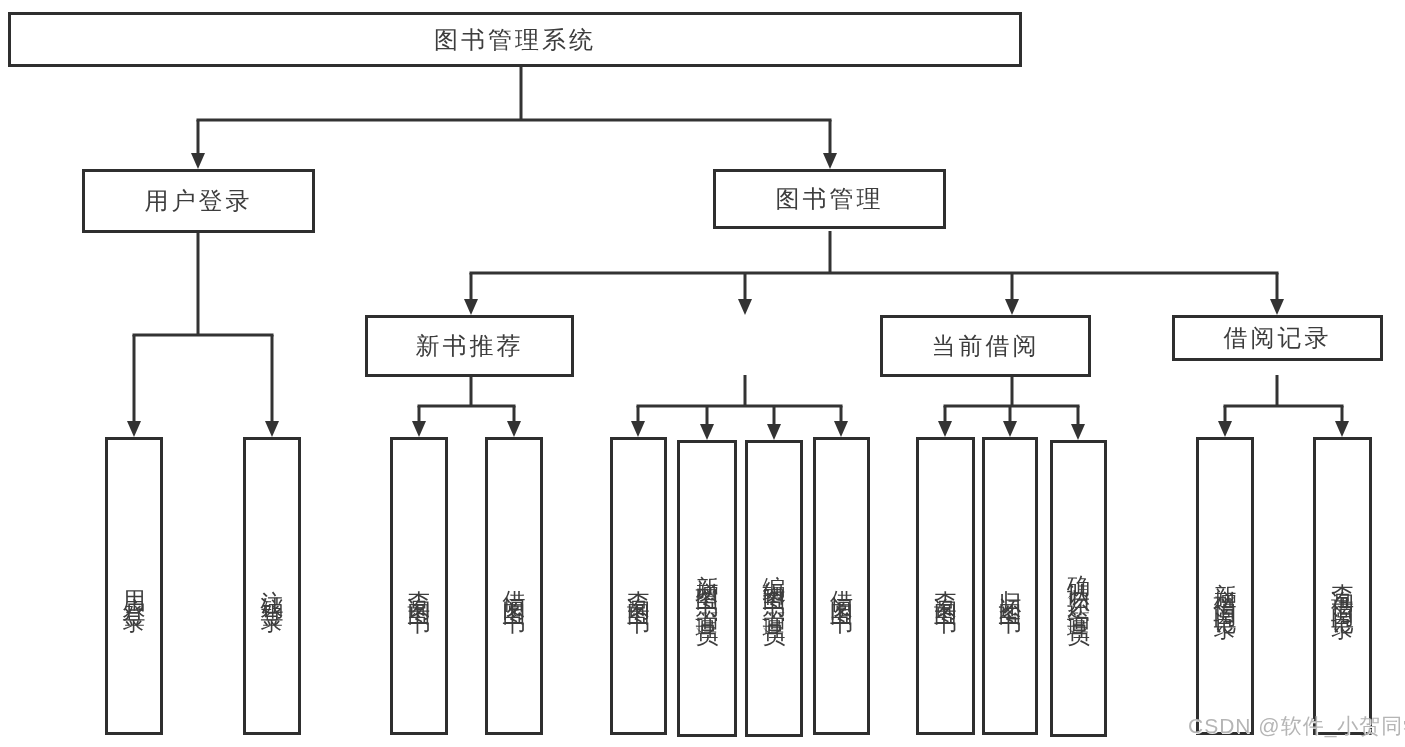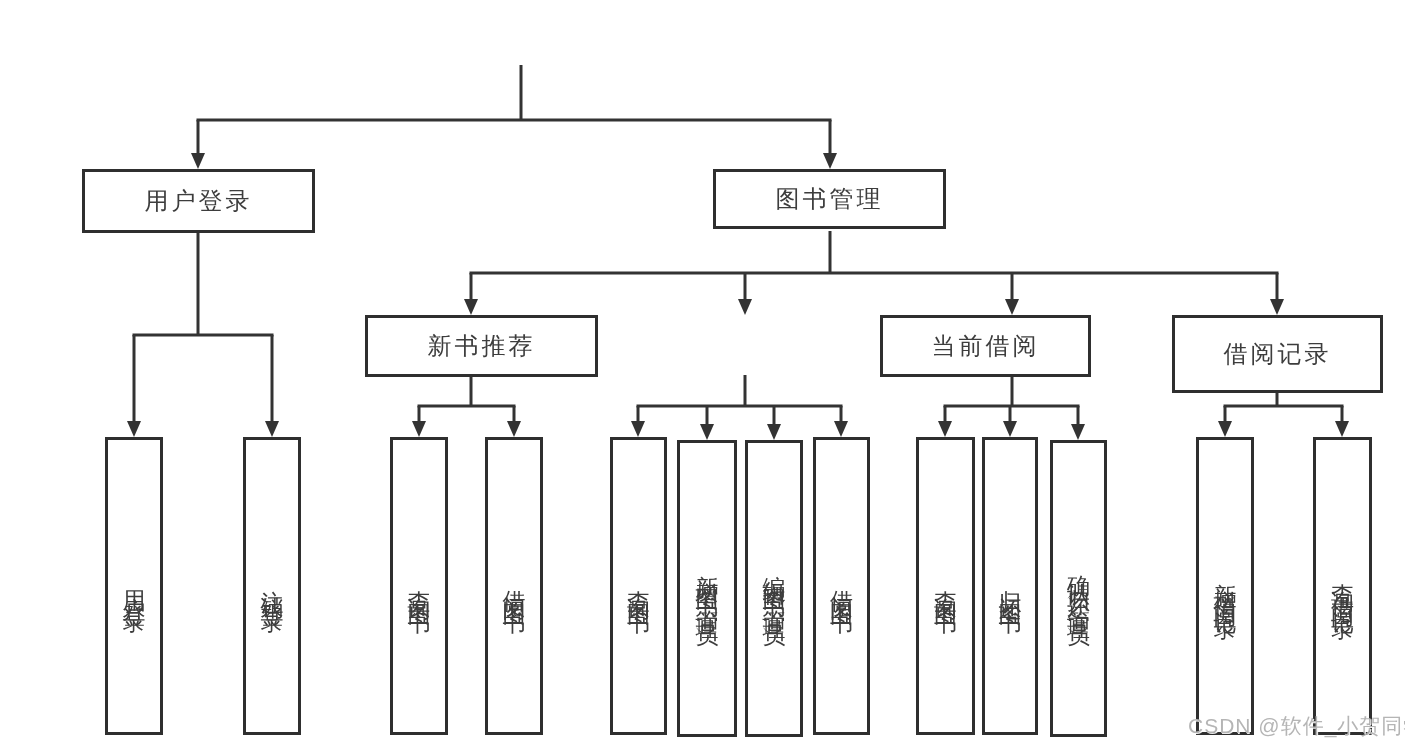--- a/index.html
+++ b/index.html
@@ -80,35 +80,38 @@
       <line x1="1078" y1="406" x2="1078" y2="426" stroke="#333333" stroke-width="3"></line>
       <polygon points="1071,424 1085,424 1078,440" fill="#333333"></polygon>
       <line x1="1277" y1="375" x2="1277" y2="406" stroke="#333333" stroke-width="3"></line>
       <line x1="1223.5" y1="406" x2="1343.5" y2="406" stroke="#333333" stroke-width="3"></line>
       <line x1="1225" y1="406" x2="1225" y2="423" stroke="#333333" stroke-width="3"></line>
       <polygon points="1218,421 1232,421 1225,437" fill="#333333"></polygon>
       <line x1="1342" y1="406" x2="1342" y2="423" stroke="#333333" stroke-width="3"></line>
       <polygon points="1335,421 1349,421 1342,437" fill="#333333"></polygon>
     </svg>
 
+  <div class="hbox" style="left:8px;top:12px;width:1014px;height:55px">
+    <span>图书管理系统</span>
+  </div>
 
   <div class="hbox" style="left:82px;top:169px;width:233px;height:64px">
     <span>用户登录</span>
   </div>
   <div class="hbox" style="left:713px;top:169px;width:233px;height:60px">
     <span>图书管理</span>
   </div>
 
-  <div class="hbox" style="left:365px;top:315px;width:233px;height:62px">
+  <div class="hbox" style="left:365px;top:315px;width:209px;height:62px">
     <span>新书推荐</span>
   </div>
   <div class="hbox" style="left:880px;top:315px;width:211px;height:62px">
     <span>当前借阅</span>
   </div>
-  <div class="hbox" style="left:1172px;top:315px;width:211px;height:78px">
+  <div class="hbox" style="left:1172px;top:315px;width:211px;height:46px">
     <span>借阅记录</span>
   </div>
 
   <div class="vbox" style="left:105px;top:437px;width:58px;height:298px">
     <span class="vtext">用户登录</span>
   </div>
   <div class="vbox" style="left:243px;top:437px;width:58px;height:298px">
     <span class="vtext">注销登录</span>
   </div>
 

